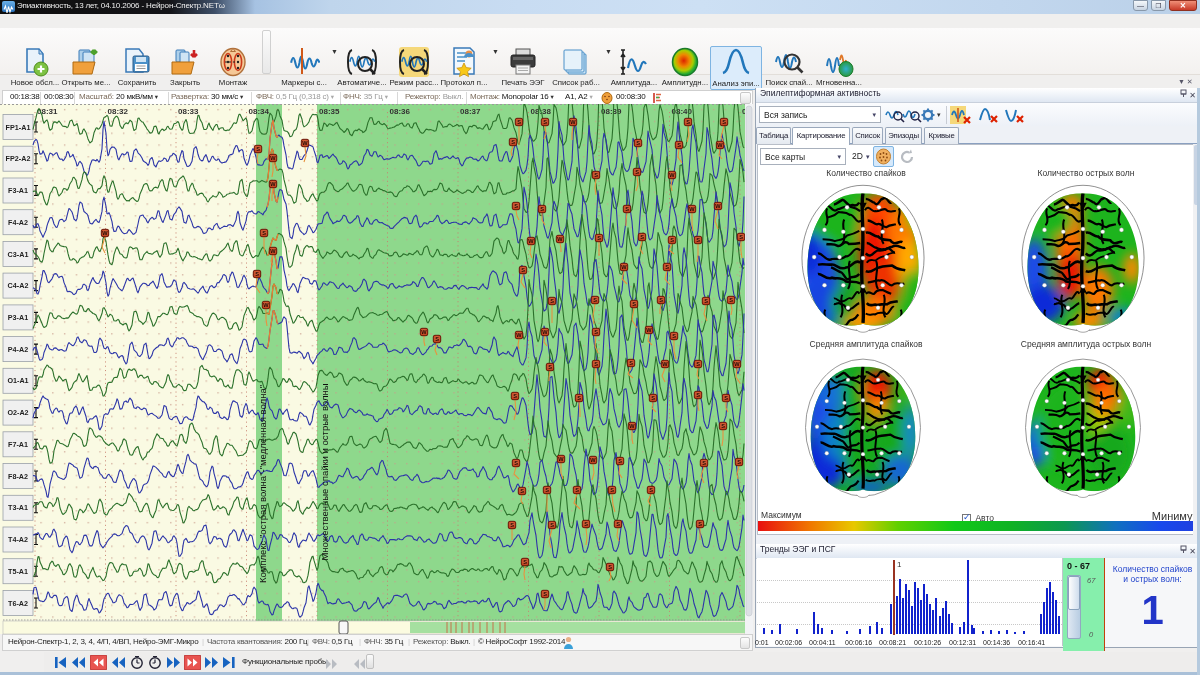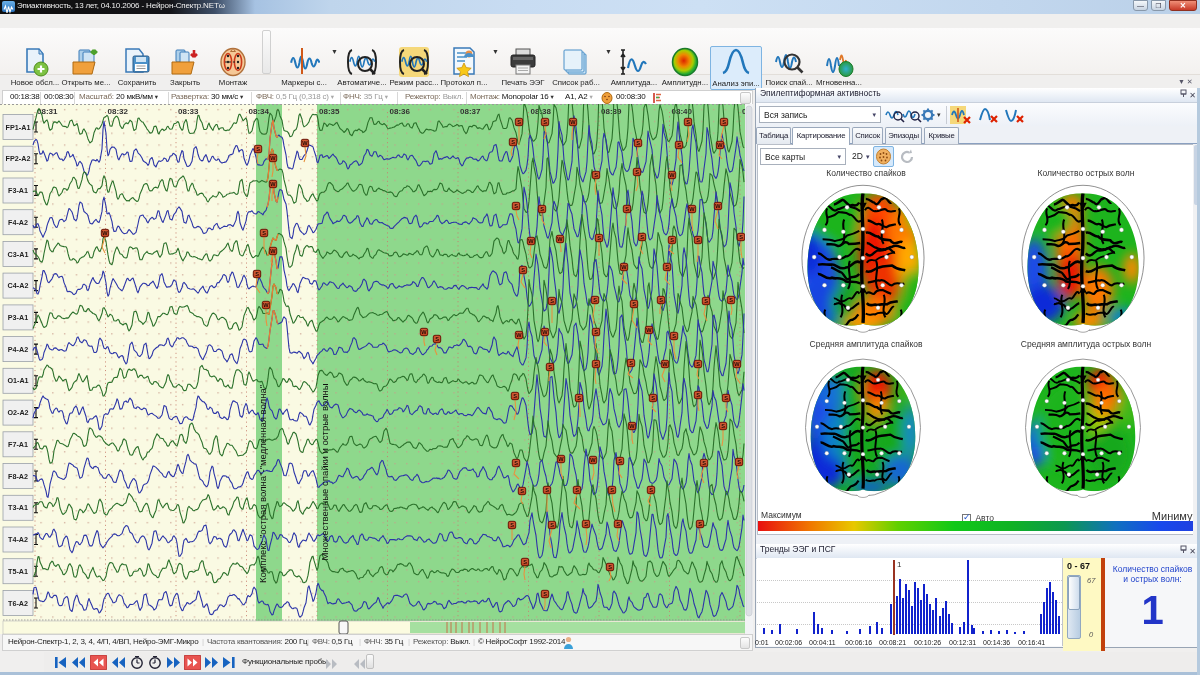--- a/index.html
+++ b/index.html
@@ -1129,21 +1129,21 @@
         <div style="position:absolute;left:-2px;bottom:0px;font-size:7px;color:#222;white-space:nowrap">0:01</div>
         <div style="position:absolute;left:18px;bottom:0px;font-size:7px;color:#222;white-space:nowrap">00:02:06</div>
         <div style="position:absolute;left:52px;bottom:0px;font-size:7px;color:#222;white-space:nowrap">00:04:11</div>
         <div style="position:absolute;left:88px;bottom:0px;font-size:7px;color:#222;white-space:nowrap">00:06:16</div>
         <div style="position:absolute;left:122px;bottom:0px;font-size:7px;color:#222;white-space:nowrap">00:08:21</div>
         <div style="position:absolute;left:157px;bottom:0px;font-size:7px;color:#222;white-space:nowrap">00:10:26</div>
         <div style="position:absolute;left:192px;bottom:0px;font-size:7px;color:#222;white-space:nowrap">00:12:31</div>
         <div style="position:absolute;left:226px;bottom:0px;font-size:7px;color:#222;white-space:nowrap">00:14:36</div>
         <div style="position:absolute;left:261px;bottom:0px;font-size:7px;color:#222;white-space:nowrap">00:16:41</div>
       </div>
-      <div style="position:absolute;left:307px;top:14px;width:42px;height:93px;background:#fef9c3;border-right:4px solid #c2410c">
+      <div style="position:absolute;left:307px;top:14px;width:42px;height:93px;background:#86efac;border-right:1px solid #c2410c">
         <div style="position:absolute;left:4px;top:3px;font-size:9px;font-weight:bold;color:#111">0 - 67</div>
         <div style="position:absolute;left:4px;top:17px;width:14px;height:64px;background:linear-gradient(90deg,#dfe8f2,#b8cde2);border:1px solid #92a8c0;border-radius:2px"></div>
         <div style="position:absolute;left:5px;top:18px;width:12px;height:34px;background:linear-gradient(90deg,#fdfdfd,#cfdded);border:1px solid #8aa2bc;border-radius:2px"></div>
         <div style="position:absolute;left:24px;top:18px;font-size:7.5px;font-style:italic;color:#555">67</div>
         <div style="position:absolute;left:26px;top:72px;font-size:7.5px;font-style:italic;color:#555">0</div>
       </div>
       <div style="position:absolute;left:349px;top:14px;right:0;height:88px;background:#f6f7f9">
         <div style="position:absolute;left:0;top:6px;width:100%;text-align:center;font-size:8.5px;color:#2244cc">Количество спайков<br>и острых волн:</div>
         <div style="position:absolute;left:0;top:30px;width:100%;text-align:center;font-size:40px;font-weight:bold;color:#2235c8">1</div>
       </div>

